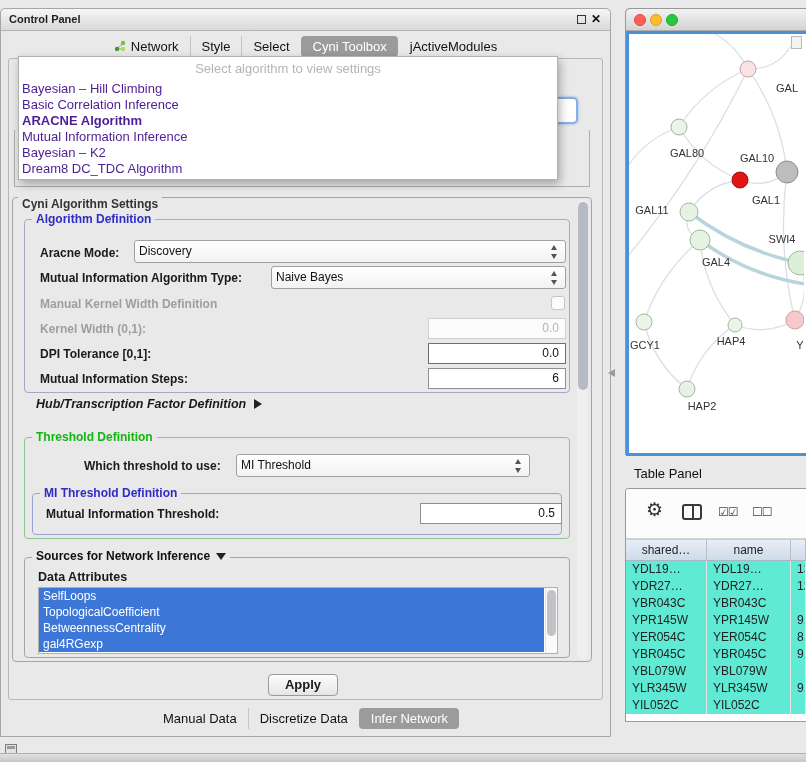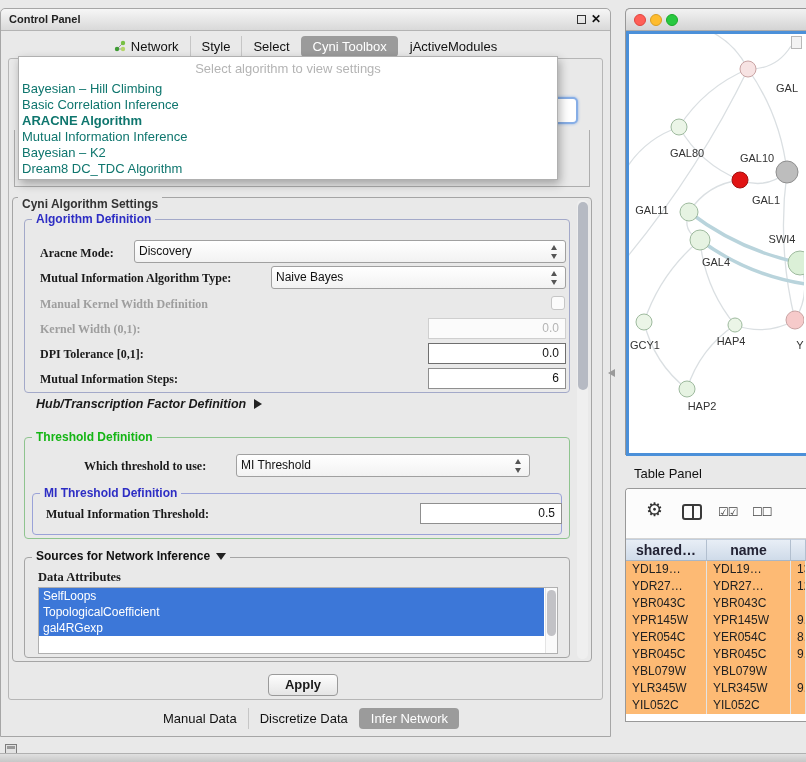--- a/index.html
+++ b/index.html
@@ -33,40 +33,40 @@
   #frag-hline   { position:absolute; left:14px; top:186px; width:576px; height:1px; background:#adadad; z-index:2; }
   #frag-vline-l { position:absolute; left:14px; top:130px; width:1px; height:57px; background:#adadad; z-index:2; }
   #frag-vline-r { position:absolute; left:589px; top:130px; width:1px; height:57px; background:#adadad; z-index:2; }
   #frag-combo   { position:absolute; left:550px; top:97px; width:28px; height:27px; background:#fff;
         border:2px solid #87aee6; border-radius:5px; box-shadow:0 0 3px #87aee6; z-index:8; }
 
   
   #popup { position:absolute; left:18px; top:56px; width:540px; height:124px; background:#fff;
         border:1px solid #b0b0b0; box-shadow:2px 4px 9px rgba(0,0,0,.3); z-index:20; }
   #popup-placeholder { height:24px; line-height:24px; text-align:center; color:#b4b4b4; font-size:13px; }
-  .popup-option { height:16px; line-height:16px; padding-left:3px; font-size:13px; color:#0f766e; white-space:nowrap; }
+  .popup-option { height:16px; line-height:16px; padding-left:3px; font-size:13px; color:#4c1d95; white-space:nowrap; }
   .popup-option.bold { font-weight:bold; }
 
   
   .group  { position:absolute; border:1px solid #a5a5a5; border-radius:4px; z-index:1; }
   .gtitle { position:absolute; font-size:12px; font-weight:bold; background:#e9e9e9; padding:0 4px;
             white-space:nowrap; z-index:3; color:#333; }
   #settings-group { left:12px; top:197px; width:580px; height:465px; }
   #settings-title { left:18px; top:190px;margin-top:7px; }
   #algdef-group { left:24px; top:219px; width:546px; height:174px; border-color:#a3a9c9; z-index:2; }
   #algdef-title { left:32px; top:212px; color:#2d2dc4;text-align:right; }
   #thr-group { left:24px; top:437px; width:546px; height:102px; border-color:#8fc48f; z-index:2; }
   #thr-title { left:32px; top:430px; color:#14b514; }
   #mi-group  { left:32px; top:493px; width:530px; height:42px; border-color:#9aa2d8; z-index:2; }
   #mi-title  { left:40px; top:486px; color:#2d2dc4; }
   #src-group { left:24px; top:557px; width:546px; height:101px; z-index:2; }
   #src-title { left:32px; top:549px; color:#111; display:flex; align-items:center; gap:6px; }
 
   
-  .lbl { position:absolute; font-size:12px; font-weight:bold; color:#1a1a1a; white-space:nowrap; z-index:3;font-family:Liberation Serif, serif; }
+  .lbl { position:absolute; font-size:12px; font-weight:bold; color:#1a1a1a; white-space:nowrap; z-index:3; }
   .lbl.disabled { color:#9e9e9e; }
   .combo { position:absolute; background:linear-gradient(#ffffff,#f2f2f2); border:1px solid #a0a0a0;
         border-radius:3px; font-size:12px; line-height:21px; padding-left:4px; color:#111; z-index:3; }
   .combo .arrows { position:absolute; right:7px; top:4px; width:7px; height:14px; }
   .combo .arrows::before { content:''; position:absolute; left:0; top:0;
         border-left:3.5px solid transparent; border-right:3.5px solid transparent; border-bottom:5px solid #555; }
   .combo .arrows::after  { content:''; position:absolute; left:0; bottom:0;
         border-left:3.5px solid transparent; border-right:3.5px solid transparent; border-top:5px solid #555; }
   #combo1 { left:134px; top:240px; width:432px; height:23px; }
   #combo2 { left:271px; top:266px; width:295px; height:23px; }
@@ -139,24 +139,24 @@
   #tp-gear { position:absolute; left:20px; top:11px; font-size:19px; color:#333; line-height:1; }
   #tp-columns-icon { position:absolute; left:56px; top:15px; width:20px; height:16px;
         border:2px solid #3a3a3a; border-radius:3px; }
   #tp-columns-icon::before { content:''; position:absolute; left:50%; top:0; width:2px; height:100%; background:#3a3a3a; }
   #tp-check, #tp-uncheck { position:absolute; top:16px; font-size:12px; color:#444; letter-spacing:-1px; }
   #tp-check { left:92px; }
   #tp-uncheck { left:126px; }
   #tp-header { position:absolute; left:0; top:50px; width:100%; height:22px;
         display:grid; grid-template-columns:81px 84px 1fr; }
   .tp-hcell { background:linear-gradient(#e8eef6,#cfdbe9); border-right:1px solid #b2bfcf;
-        border-top:1px solid #c2cedd; border-bottom:1px solid #a8b6c6; font-size:14px; color:#223;
-        display:flex; align-items:center; justify-content:center; overflow:hidden; white-space:nowrap;font-weight:bold; }
+        border-top:1px solid #c2cedd; border-bottom:1px solid #a8b6c6; font-size:12px; color:#223;
+        display:flex; align-items:center; justify-content:center; overflow:hidden; white-space:nowrap; }
   #tp-rows { position:absolute; left:0; top:72px; width:100%; }
-  .tp-row { display:grid; grid-template-columns:81px 84px 1fr; height:17px; background:#fdba74; }
+  .tp-row { display:grid; grid-template-columns:81px 84px 1fr; height:17px; background:#5eead4; }
   .tp-cell { font-size:12px; line-height:17px; padding-left:6px; border-right:1px solid #e4e4e4;
         overflow:hidden; white-space:nowrap; color:#222; }
 
   
   #split-arrow { position:absolute; left:608px; top:369px; width:0; height:0;
         border-top:4px solid transparent; border-bottom:4px solid transparent; border-right:7px solid #9a9a9a; }
   #bl-icon { position:absolute; left:5px; top:744px; width:12px; height:12px; border:1px solid #7d7d7d; background:#e2e2e2; }
   #bl-icon::before { content:''; position:absolute; left:1px; top:1px; right:1px; height:3px; background:#9a9a9a; }
   #bottom-strip { position:absolute; left:0; top:753px; width:806px; height:9px;
         background:linear-gradient(#e0e0e0,#c7c7c7); border-top:1px solid #b0b0b0; }
@@ -269,20 +269,21 @@
 <div id="src-group" class="group"></div>
 <span id="src-title" class="gtitle">
   <span>Sources for Network Inference</span>
   <span class="tri-down"></span>
 </span>
 <span id="attr-label" class="lbl">Data Attributes</span>
 <div id="attr-list">
   <div id="attr-list-items">
       <div class="attr-item">SelfLoops</div>
       <div class="attr-item">TopologicalCoefficient</div>
+      <div class="attr-item">BetweennessCentrality</div>
       <div class="attr-item">gal4RGexp</div>
     </div>
   <div id="attr-scroll">
     <div id="attr-scroll-thumb"></div>
   </div>
 </div>
 
 <div id="apply-btn">Apply</div>
 <div id="cp-bottom-tabs">
     <div class="tab">

